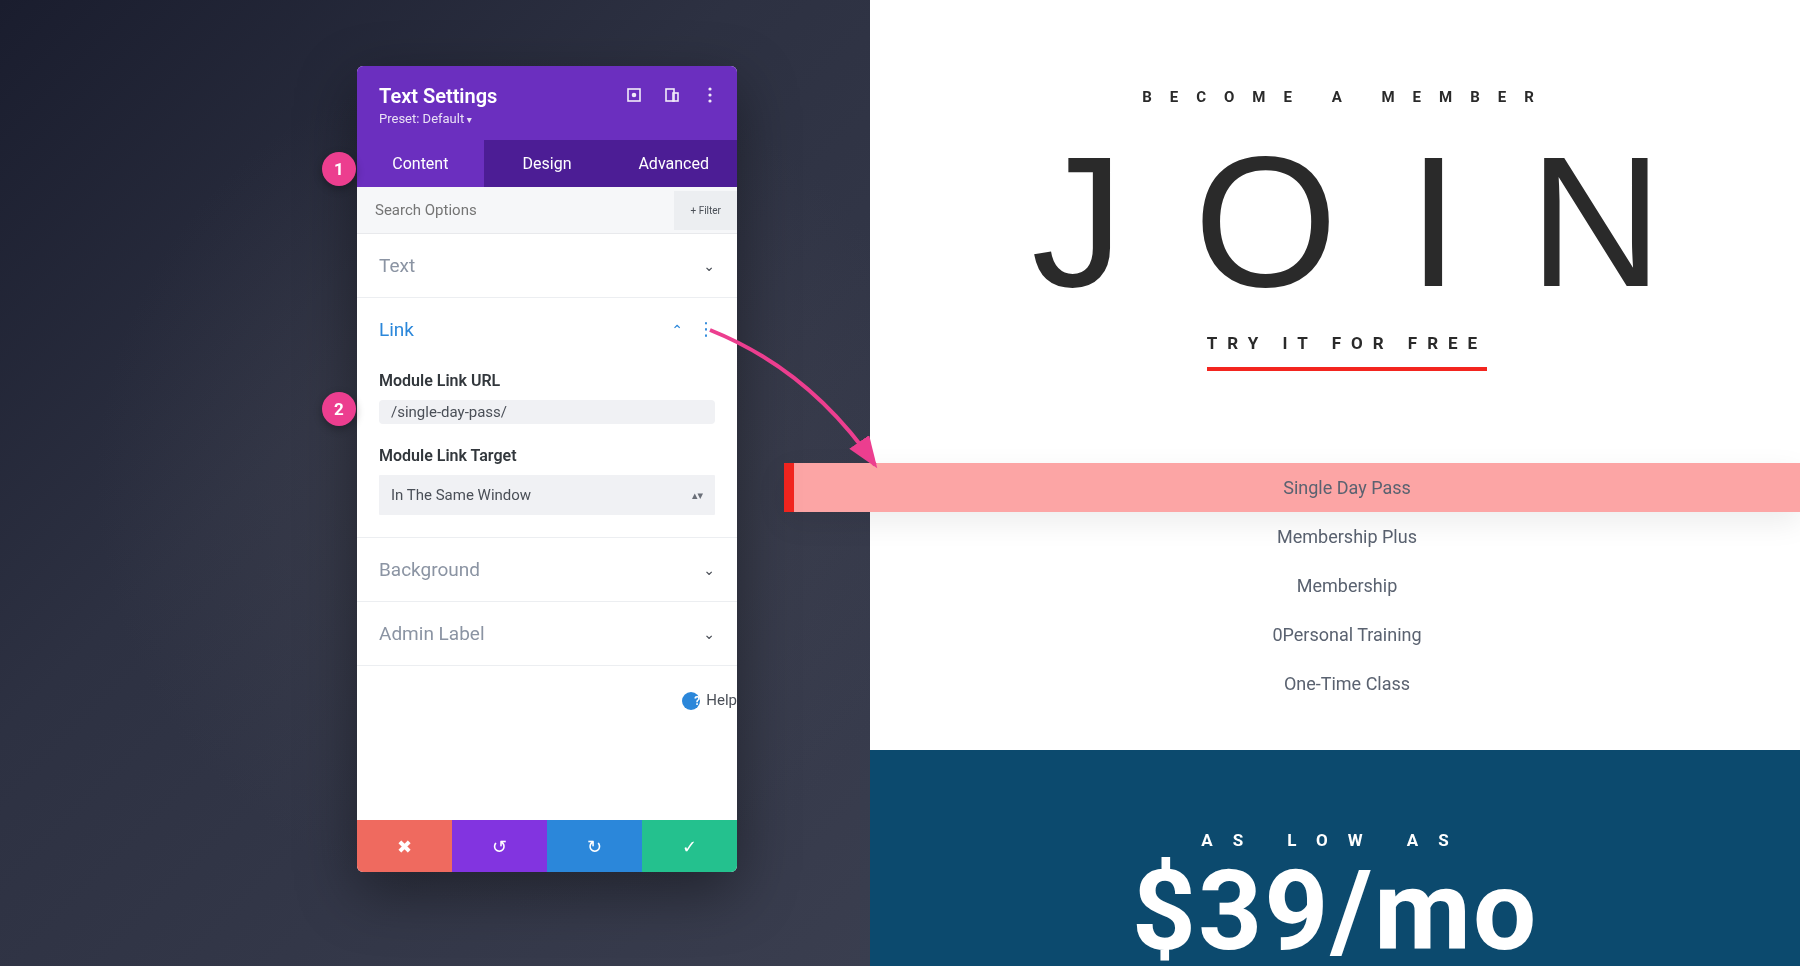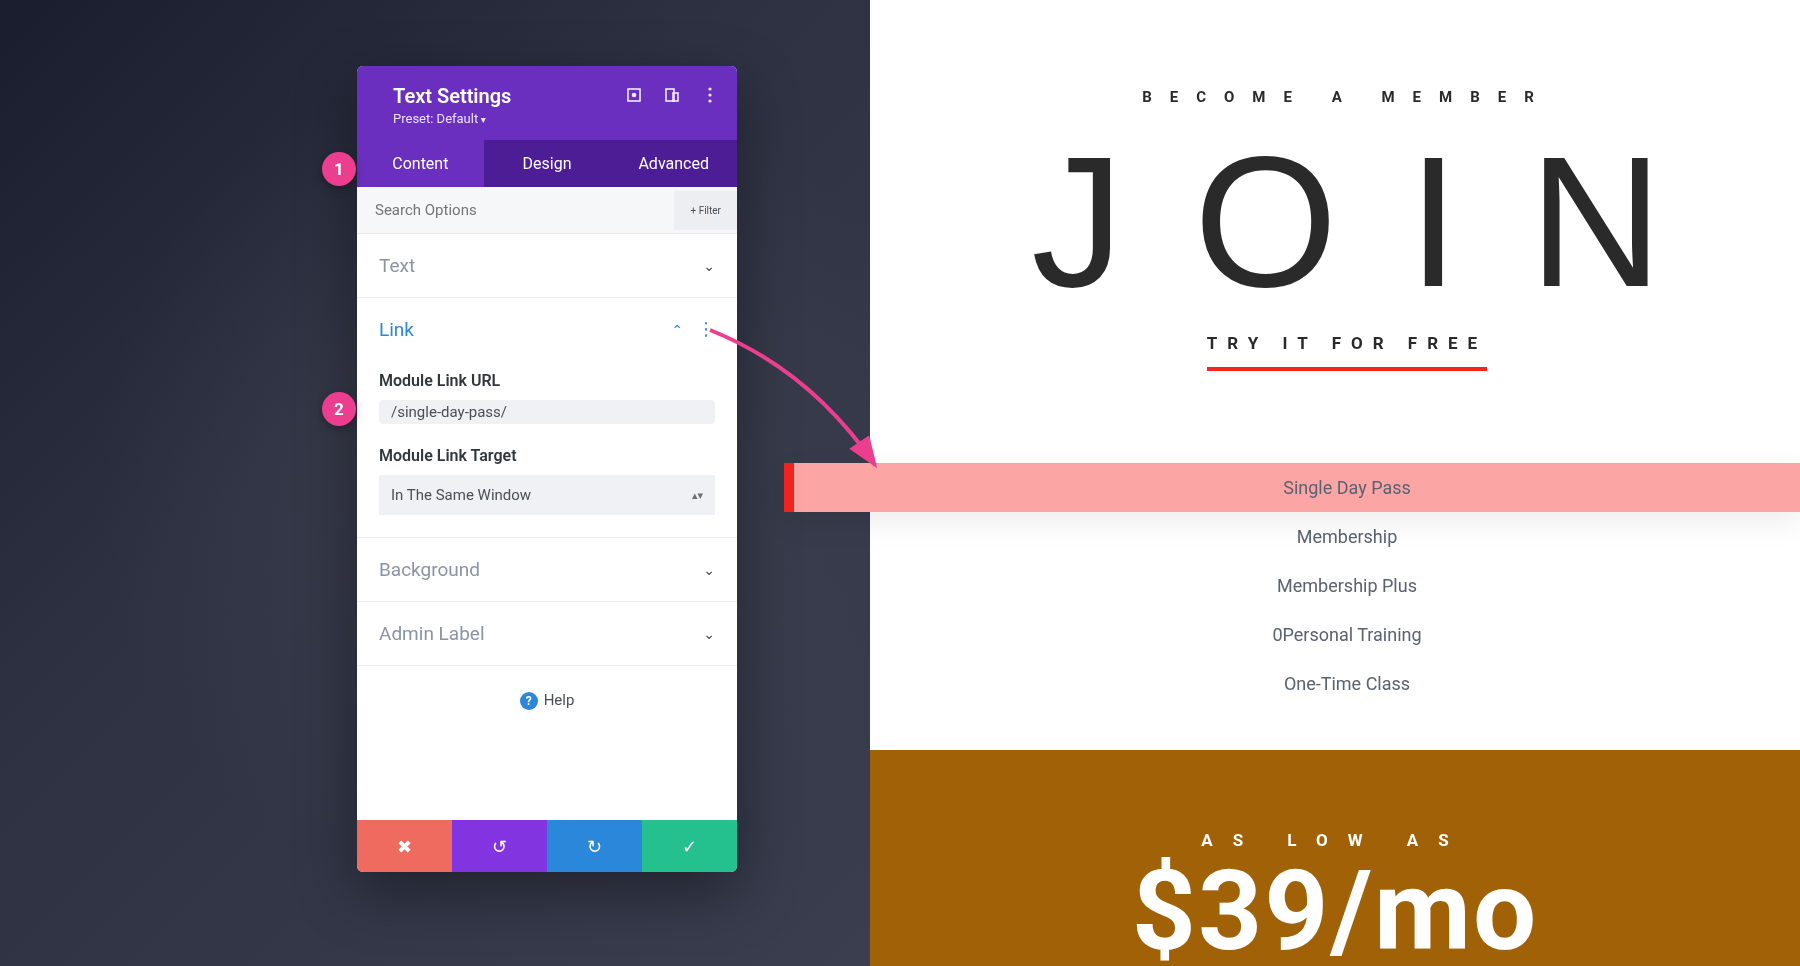--- a/index.html
+++ b/index.html
@@ -14,27 +14,27 @@
 .preview-inner { text-align:center; padding-top:88px;margin-left:24px; }
 .kicker { letter-spacing:18px; font-size:15px; font-weight:700; color:#2a2a2a; }
 .hero-title { font-size:185px; font-weight:300; letter-spacing:70px; color:#2a2a2a; margin-top:10px; padding-left:70px; font-family:"Helvetica Neue",sans-serif; }
 .cta { display:inline-block; margin-top:5px; letter-spacing:10px; font-size:17px; font-weight:700; color:#2a2a2a; padding-bottom:14px; border-bottom:4px solid #f3251f; }
 
 .menu-list { margin-top:92px; }
 .menu-item { font-size:18px; color:#5a6270; padding:14px 0; }
 .menu-item.active { position:relative; background:#fca5a5; box-shadow:0 10px 30px rgba(0,0,0,.08); margin-left:-110px; padding-left:110px; }
 .menu-item.active::before { content:""; position:absolute; left:0; top:0; width:10px; height:100%; background:#f3251f; }
 
-.red-band { position:absolute; left:870px; right:0; top:750px; height:216px; background:#a16207; text-align:center; color:#fff; }
+.red-band { position:absolute; left:870px; right:0; top:750px; height:216px; background:#0c4a6e; text-align:center; color:#fff; }
 .red-kicker { letter-spacing:20px; font-size:17px; font-weight:700; margin-top:80px; }
 .red-price { font-size:112px; font-weight:700; letter-spacing:2px; margin-top:5px; line-height:1; }
 
 
 .panel { position:absolute; left:357px; top:66px; width:380px; background:#fff; border-radius:6px; box-shadow:0 20px 60px rgba(0,0,0,.4); overflow:hidden; }
-.panel-header { background:#6b2fbf; color:#fff; padding:18px 36px 14px; position:relative; }
+.panel-header { background:#6b2fbf; color:#fff; padding:18px 22px 14px; position:relative; }
 .panel-title { font-size:20px; font-weight:600; }
 .panel-preset { font-size:13px; opacity:.85; margin-top:3px; }
 .panel-preset::after { content:" ▾"; font-size:10px; }
 .head-icons { position:absolute; right:18px; top:20px; display:flex; gap:20px; }
 .head-icon { width:18px; height:18px; opacity:.9; cursor:pointer; display:flex; align-items:center; justify-content:center; }
 
 .tabs { display:flex; background:#4c1d95; }
 .tab { flex:1; text-align:center; padding:14px 0; color:#fff; font-size:16px; cursor:pointer; position:relative; }
 .tab.active { background:#6b2fbf; }
 
@@ -50,21 +50,21 @@
 .chevron.open { color:#2b87da; }
 .section-menu { color:#2b87da; margin-left:10px; font-size:18px; line-height:1; }
 
 .section-body { padding:4px 22px 22px; }
 .field-label { font-size:16px; font-weight:600; color:#32373c; margin-bottom:10px; margin-top:6px; }
 .text-input { width:100%; padding:3px 12px; border:none; background:#f0f1f4; border-radius:4px; font-size:15px; color:#4a4f57; outline:none; }
 .select-wrap { position:relative; }
 .select-input { width:100%; padding:11px 12px; border:none; background:#f0f1f4; border-radius:1px; font-size:15px; color:#4a4f57; appearance:none; outline:none; }
 .select-caret { position:absolute; right:12px; top:50%; transform:translateY(-50%); color:#6a6f78; font-size:11px; pointer-events:none; }
 
-.help-row { text-align:center; padding:24px 0 110px; }
+.help-row { text-align:right; padding:24px 0 110px; }
 .help-icon { display:inline-block; width:18px; height:18px; border-radius:50%; background:#2b87da; color:#fff; font-size:12px; font-weight:700; line-height:18px; margin-right:6px; }
 .help-text { font-size:15px; color:#4a4f57; }
 
 .panel-footer { display:flex; }
 .foot-btn { flex:1; height:52px; border:none; cursor:pointer; color:#fff; font-size:18px; display:flex; align-items:center; justify-content:center; }
 .foot-cancel { background:#ef6a5f; }
 .foot-undo { background:#8234e0; }
 .foot-redo { background:#2b87da; }
 .foot-save { background:#24c18e; }
 
@@ -79,22 +79,22 @@
 
 <div class="bg-left"></div>
 
 <div class="preview">
   <div class="preview-inner">
     <div class="kicker">BECOME A MEMBER</div>
     <div class="hero-title">JOIN</div>
     <div><span class="cta">TRY IT FOR FREE</span></div>
     <div class="menu-list">
       <div class="menu-item active">Single Day Pass</div>
+      <div class="menu-item">Membership Plus</div>
       <div class="menu-item">Membership</div>
-      <div class="menu-item">Membership Plus</div>
       <div class="menu-item">0Personal Training</div>
       <div class="menu-item">One-Time Class</div>
     </div>
   </div>
 </div>
 <div class="red-band">
   <div class="red-kicker">AS LOW AS</div>
   <div class="red-price">$39/mo</div>
 </div>
 

